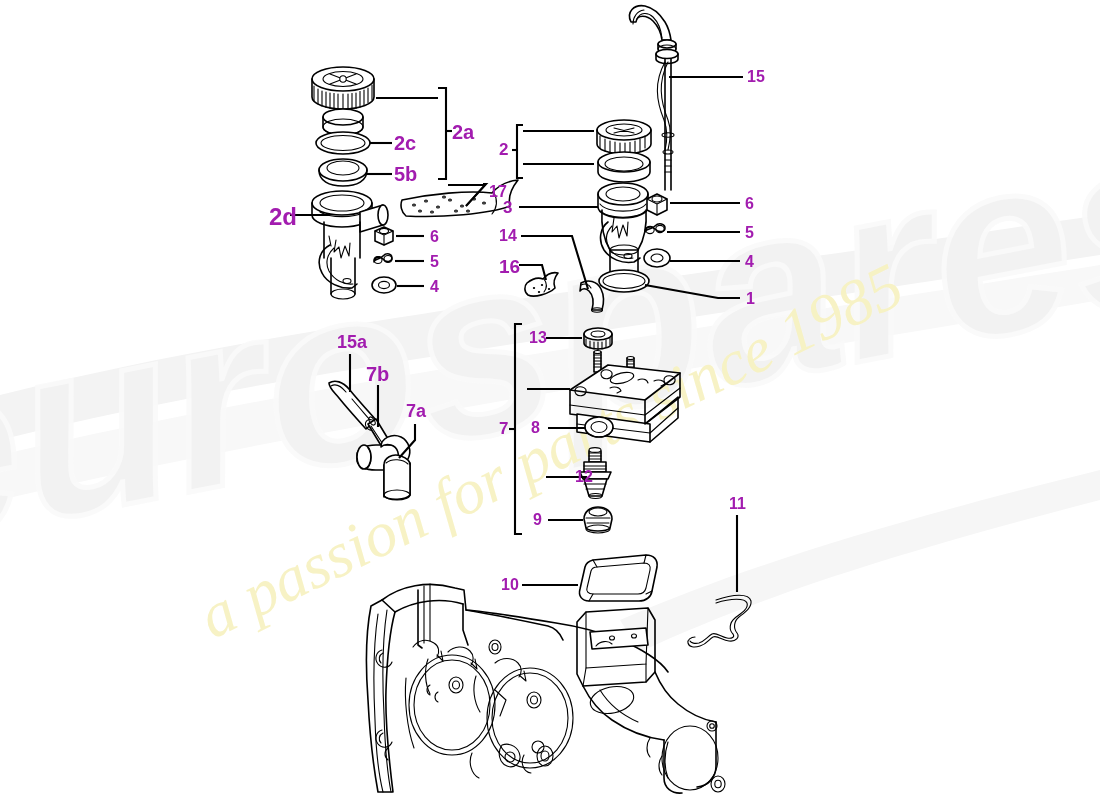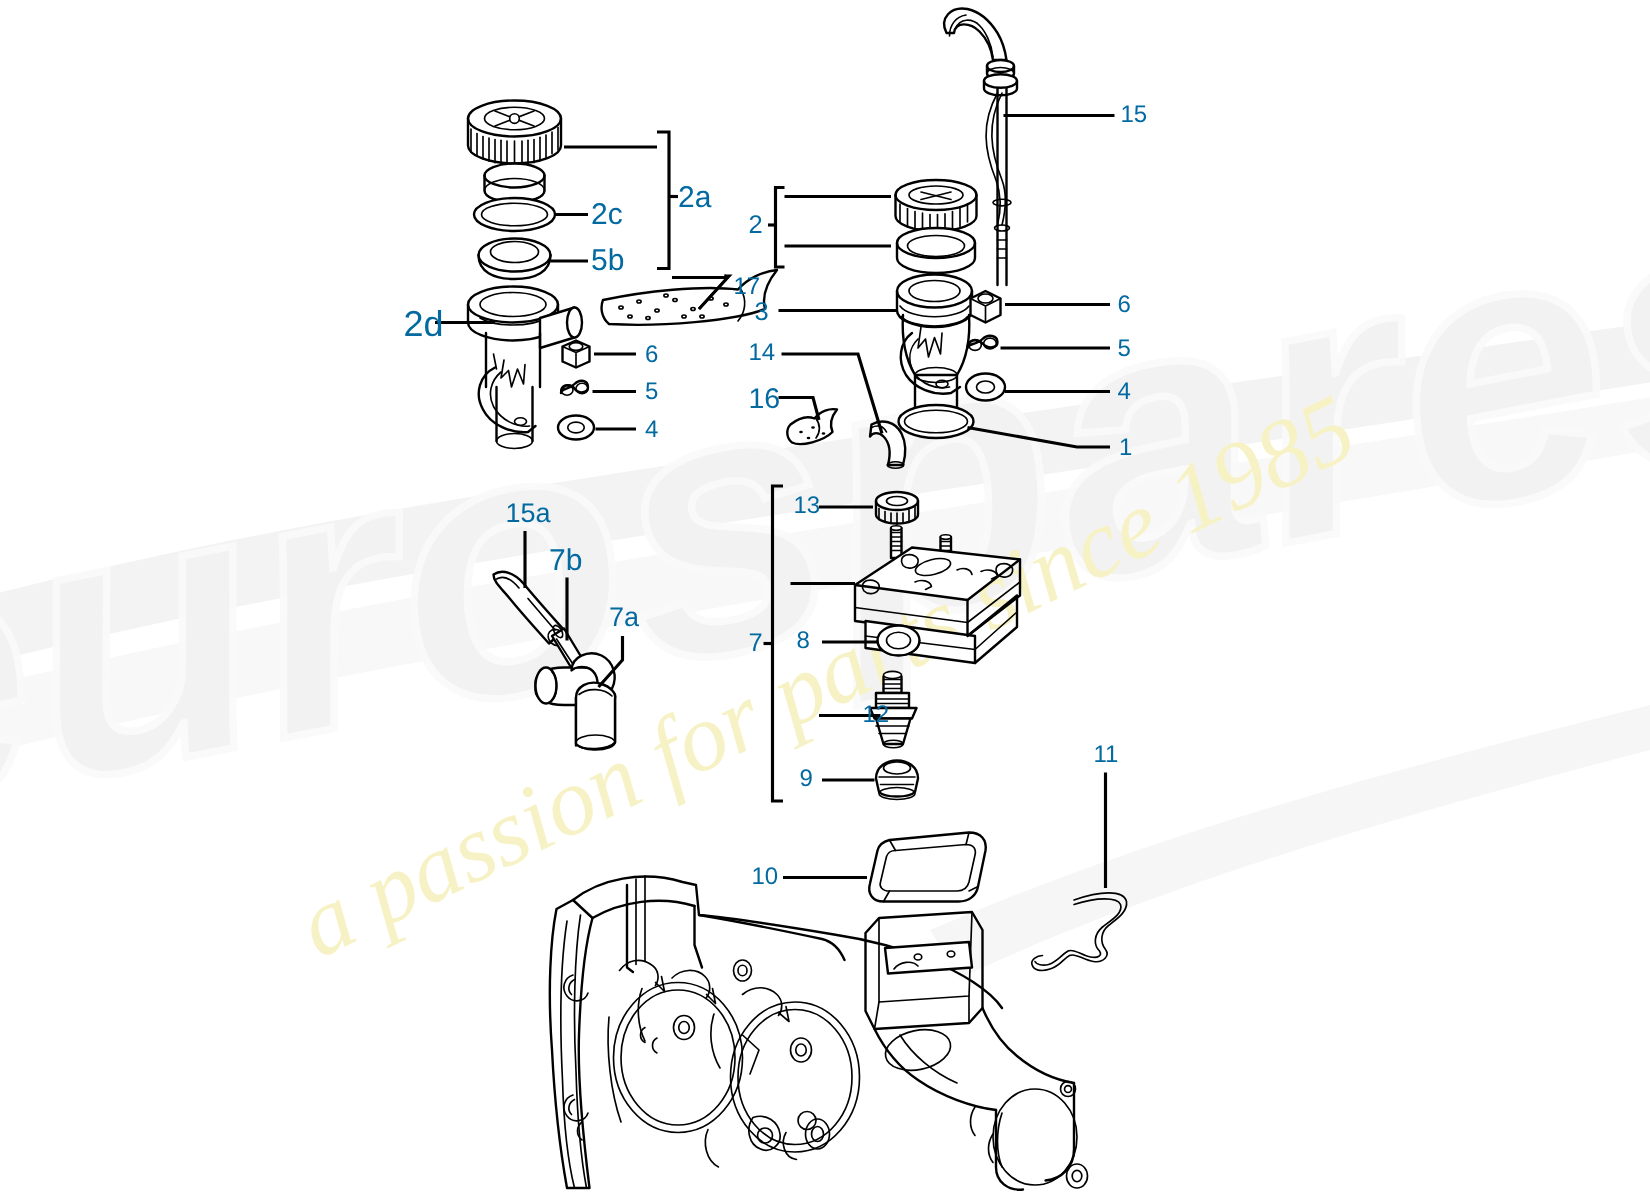--- a/index.html
+++ b/index.html
@@ -4,21 +4,21 @@
 <style>
   html,body{margin:0;padding:0;background:#fff;}
   body{width:1100px;height:800px;overflow:hidden;
        font-family:"Liberation Sans", sans-serif;}
   #stage{position:relative;width:1100px;height:800px;background:#ffffff;}
   #wm, #art, #labels{position:absolute;left:0;top:0;width:1100px;height:800px;}
   #wm{z-index:1;}
   #art{z-index:3;}
   #labels{z-index:4;}
   .lbl{position:absolute;font-family:"Liberation Sans",sans-serif;
-       font-weight:normal;color:#0369a1;line-height:1;white-space:nowrap;text-align:center;}
+       font-weight:bold;color:#a21caf;line-height:1;white-space:nowrap;text-align:center;}
   svg{display:block;}
   .pt{stroke:#000;fill:none;stroke-width:1.6;stroke-linejoin:round;stroke-linecap:round;}
   .ptf{stroke:#000;fill:#fff;stroke-width:1.6;stroke-linejoin:round;stroke-linecap:round;}
   .thin{stroke:#000;fill:none;stroke-width:1.1;stroke-linejoin:round;stroke-linecap:round;}
   .thinf{stroke:#000;fill:#fff;stroke-width:1.1;stroke-linejoin:round;stroke-linecap:round;}
   .lead{stroke:#000;stroke-width:2.1;fill:none;stroke-linecap:butt;}
   .leadthin{stroke:#000;stroke-width:1.7;fill:none;stroke-linecap:butt;}
   .brk{stroke:#000;stroke-width:2.1;fill:none;stroke-linecap:butt;stroke-linejoin:miter;}
 </style>
 </head>

